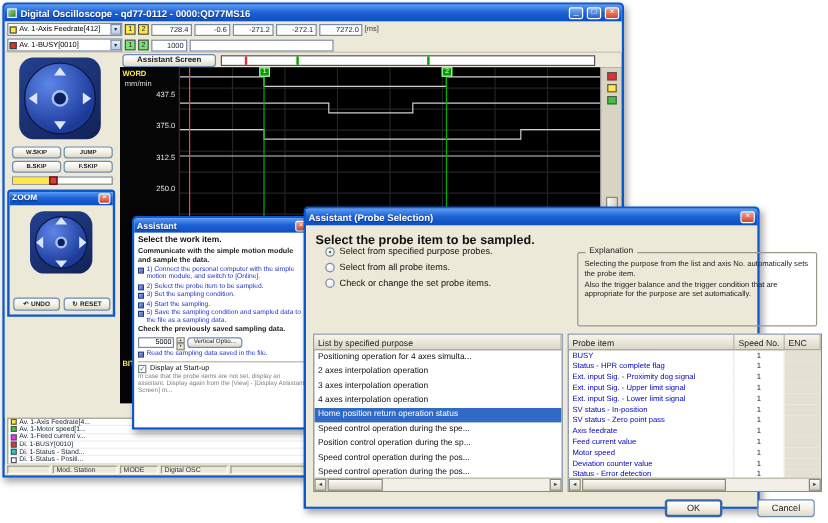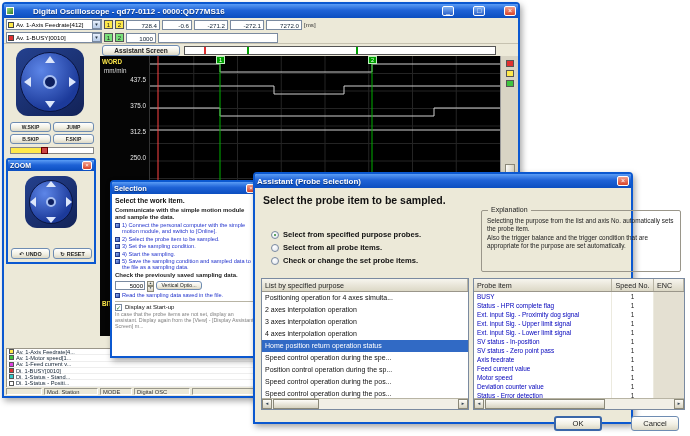--- a/index.html
+++ b/index.html
@@ -2,21 +2,21 @@
 <html><head>
 <meta charset="utf-8">
 <style>
   *{margin:0;padding:0;box-sizing:border-box;}
   html,body{background:#fff;}
   body{font-family:"Liberation Sans",sans-serif;}
   .stage{position:relative;width:690px;height:436px;background:#fff;overflow:hidden;}
 
   
   .win{position:absolute;border:2px solid #0b58d0;background:#ece9d8;border-radius:4px 4px 0 0;box-shadow:2px 3px 6px rgba(0,0,0,.35);}
-  .tbar{height:14px;background:linear-gradient(180deg,#5a9cf5 0%,#1e62d6 45%,#0b4ec0 100%);display:flex;align-items:center;gap:19px;padding:0 2px;border-radius:2px 2px 0 0;}
+  .tbar{height:14px;background:linear-gradient(180deg,#5a9cf5 0%,#1e62d6 45%,#0b4ec0 100%);display:flex;align-items:center;gap:3px;padding:0 2px;border-radius:2px 2px 0 0;}
   .tbar .tico{width:8px;height:8px;background:linear-gradient(135deg,#9fe07a,#2d7a2d);border:1px solid #fff;flex:0 0 auto;}
   .tbar .ttl{flex:1;color:#fff;font-size:8px;font-weight:bold;white-space:nowrap;overflow:hidden;text-shadow:0 1px 1px rgba(0,0,0,.45);}
   .wbtn{width:12px;height:10px;border:1px solid #fff;border-radius:2px;background:linear-gradient(180deg,#7fb0f2,#2a60c8);color:#fff;font-size:7px;line-height:8px;text-align:center;flex:0 0 auto;}
   .wbtn.close{background:linear-gradient(180deg,#f2a08c,#d8442a);}
   .xpbtn{background:linear-gradient(180deg,#ffffff,#f2f0e4 55%,#dcd8c6);border:1px solid #6e8cb2;border-radius:3px;color:#222;display:flex;align-items:center;justify-content:center;cursor:default;}
 
   
   .main-win{left:2px;top:2px;width:518px;height:396px;}
   .toolbar{position:absolute;left:0;top:14px;width:514px;height:26px;background:#ece9d8;border-bottom:1px solid #c6c2b0;}
   .trow{height:13px;display:flex;align-items:center;gap:2px;padding:0 2px;}
@@ -91,21 +91,21 @@
   .a-div{border-top:1px solid #b8b4a4;margin:3px 0 2px 0;}
   .a-cbrow{display:flex;align-items:center;gap:3px;}
   .a-cb{width:7px;height:7px;background:#fff;border:1px solid #7a8aa0;font-size:6px;line-height:6px;text-align:center;color:#2c7a2c;flex:0 0 auto;}
   .a-cblbl{font-size:6px;color:#111;}
   .a-note{font-size:5.3px;color:#808080;line-height:1.12;margin-top:1.5px;}
 
   
   .probe-win{left:253px;top:172px;width:380px;height:252px;z-index:10;}
   .probe-body{position:absolute;left:0;top:14px;right:0;bottom:0;background:#ece9d8;}
   .p-h1{position:absolute;left:8px;top:6px;font-size:10.5px;font-weight:bold;color:#111;}
-  .p-radios{position:absolute;left:16px;top:40px;font-weight:bold;}
+  .p-radios{position:absolute;left:16px;top:15px;}
   .p-radiorow{display:flex;align-items:center;gap:4px;height:13px;}
   .radio{width:8px;height:8px;border:1px solid #7a8aa0;border-radius:50%;background:radial-gradient(circle at 35% 30%,#fff,#dfe4ec);position:relative;flex:0 0 auto;}
   .radio.on::after{content:"";position:absolute;inset:2px;border-radius:50%;background:#2c8a2c;}
   .p-radiolbl{font-size:7.6px;color:#111;}
   .expl{position:absolute;left:226px;top:22px;width:200px;height:62px;border:1px solid #9a968a;border-radius:2px;}
   .expl-title{position:absolute;left:6px;top:-5px;background:#ece9d8;padding:0 3px;font-size:7px;color:#222;}
   .expl-txt{padding:6px 4px 0 5px;font-size:6.4px;color:#222;line-height:1.18;}
   .expl-txt p{margin-bottom:2px;}
   .listbox{position:absolute;top:90px;height:132px;background:#fff;border:1px solid #7a8aa0;display:flex;flex-direction:column;}
   .lb-left{left:6px;width:208px;}
@@ -310,21 +310,21 @@
       <span class="scell" style="width:36px"></span>
       <span class="scell" style="width:54px">Mod. Station</span>
       <span class="scell" style="width:32px">MODE</span>
       <span class="scell" style="width:56px">Digital OSC</span>
       <span class="scell" style="flex:1"></span>
     </div>
   </div>
 
   <div class="win assist-win">
     <div class="tbar">
-      <span class="ttl">Selection</span>
+      <span class="ttl">Assistant</span>
       <span class="wbtn close" style="width:10px;height:9px;font-size:6px;line-height:7px;">×</span>
     </div>
     <div class="assist-body">
       <div class="a-h1">Select the work item.</div>
       <div class="a-sec">Communicate with the simple motion module and sample the data.</div>
       <div class="a-step">
         <span class="sic"></span>
         <span class="stx">1) Connect the personal computer with the simple motion module, and switch to [Online].</span>
       </div>
       <div class="a-step">

